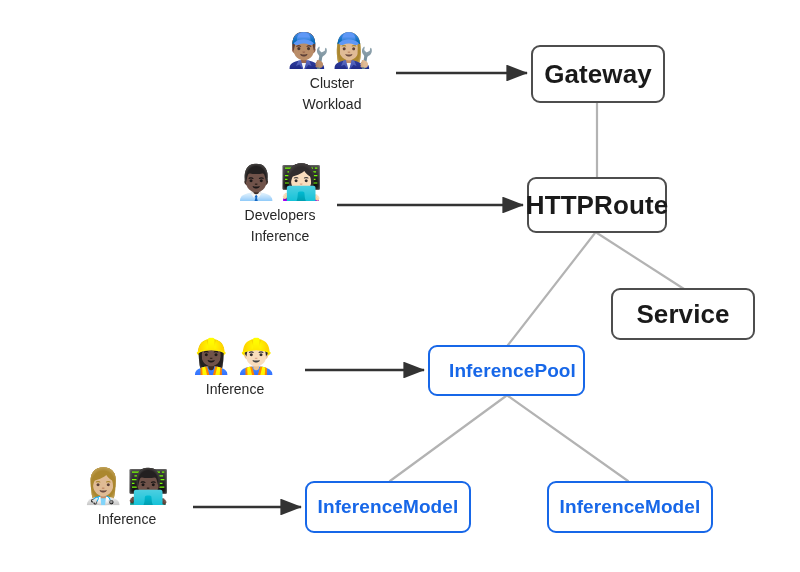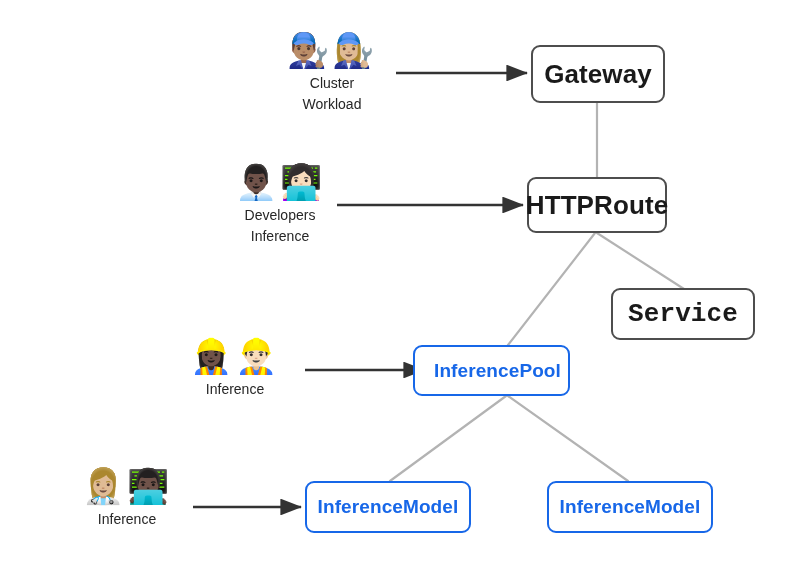--- a/index.html
+++ b/index.html
@@ -50,22 +50,22 @@
     font-size: 26px;
   }
   .node.infer {
     border: 2px solid #1767e8;
     color: #1767e8;
     font-size: 19px;
   }
 
   #node-gateway    { left: 531px; top: 45px;  width: 134px; height: 58px; }
   #node-httproute  { left: 527px; top: 177px; width: 140px; height: 56px; }
-  #node-service    { left: 611px; top: 288px; width: 144px; height: 52px; font-family: Liberation Mono, monospace; }
-  #node-inferencepool   { left: 413px; top: 345px; width: 157px; height: 51px; padding-left: 12px; }
+  #node-service    { left: 611px; top: 288px; width: 144px; height: 52px; }
+  #node-inferencepool   { left: 428px; top: 345px; width: 157px; height: 51px; padding-left: 12px; }
   #node-inferencemodel-1{ left: 305px; top: 481px; width: 166px; height: 52px; }
   #node-inferencemodel-2{ left: 547px; top: 481px; width: 166px; height: 52px; }
 
   
   .persona {
     position: absolute;
     display: flex;
     flex-direction: column;
     align-items: center;
     width: 200px;

